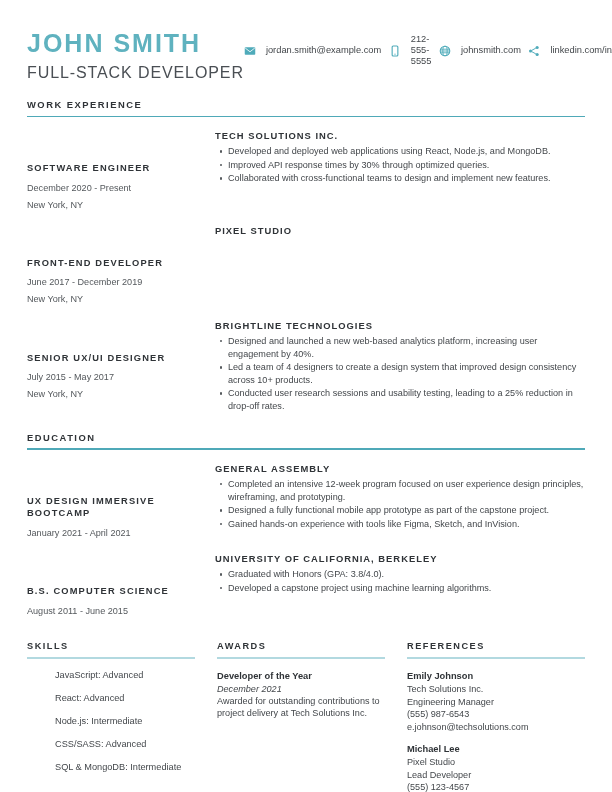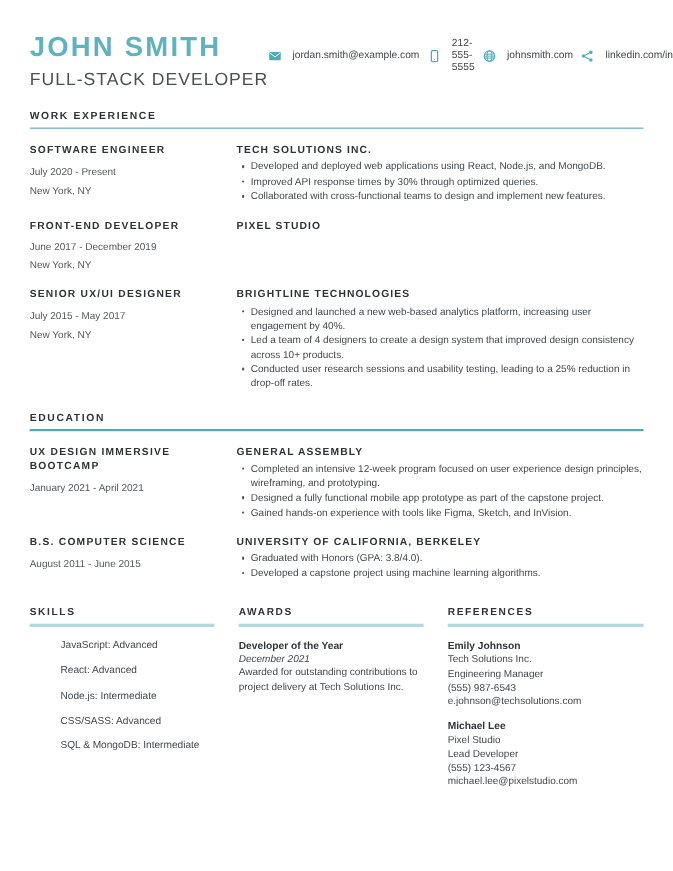--- a/index.html
+++ b/index.html
@@ -96,20 +96,21 @@
   
   .entry {
     display: flex;
     margin-top: 13px;
   }
   .entry-left {
     width: 188px;
     flex: 0 0 188px;
     padding-right: 8px;
     box-sizing: border-box;
+    margin-top: 32px;
   }
   .entry-right { flex: 1 1 auto; }
 
   .job-title {
     font-size: 9.3px;
     font-weight: bold;
     letter-spacing: 1.15px;
     color: #2f3337;
     text-transform: uppercase;
     line-height: 1.35;
@@ -277,21 +278,21 @@
   </div>
 
   <div class="section">
     <div class="section-title">WORK EXPERIENCE</div>
     <div class="rule"></div>
     <div id="work-entries">
         <div class="entry">
           <div class="entry-left">
             <div class="job-title">SOFTWARE ENGINEER</div>
             <div class="job-meta">
-              <div>July 2020  -  Present</div>
+              <div>December 2020  -  Present</div>
               <div>New York, NY</div>
             </div>
           </div>
           <div class="entry-right">
             <div class="org">TECH SOLUTIONS INC.</div>
             <ul class="bullets">
               <li>Developed and deployed web applications using React, Node.js, and MongoDB.</li>
               <li>Improved API response times by 30% through optimized queries.</li>
               <li>Collaborated with cross-functional teams to design and implement new features.</li>
             </ul>

